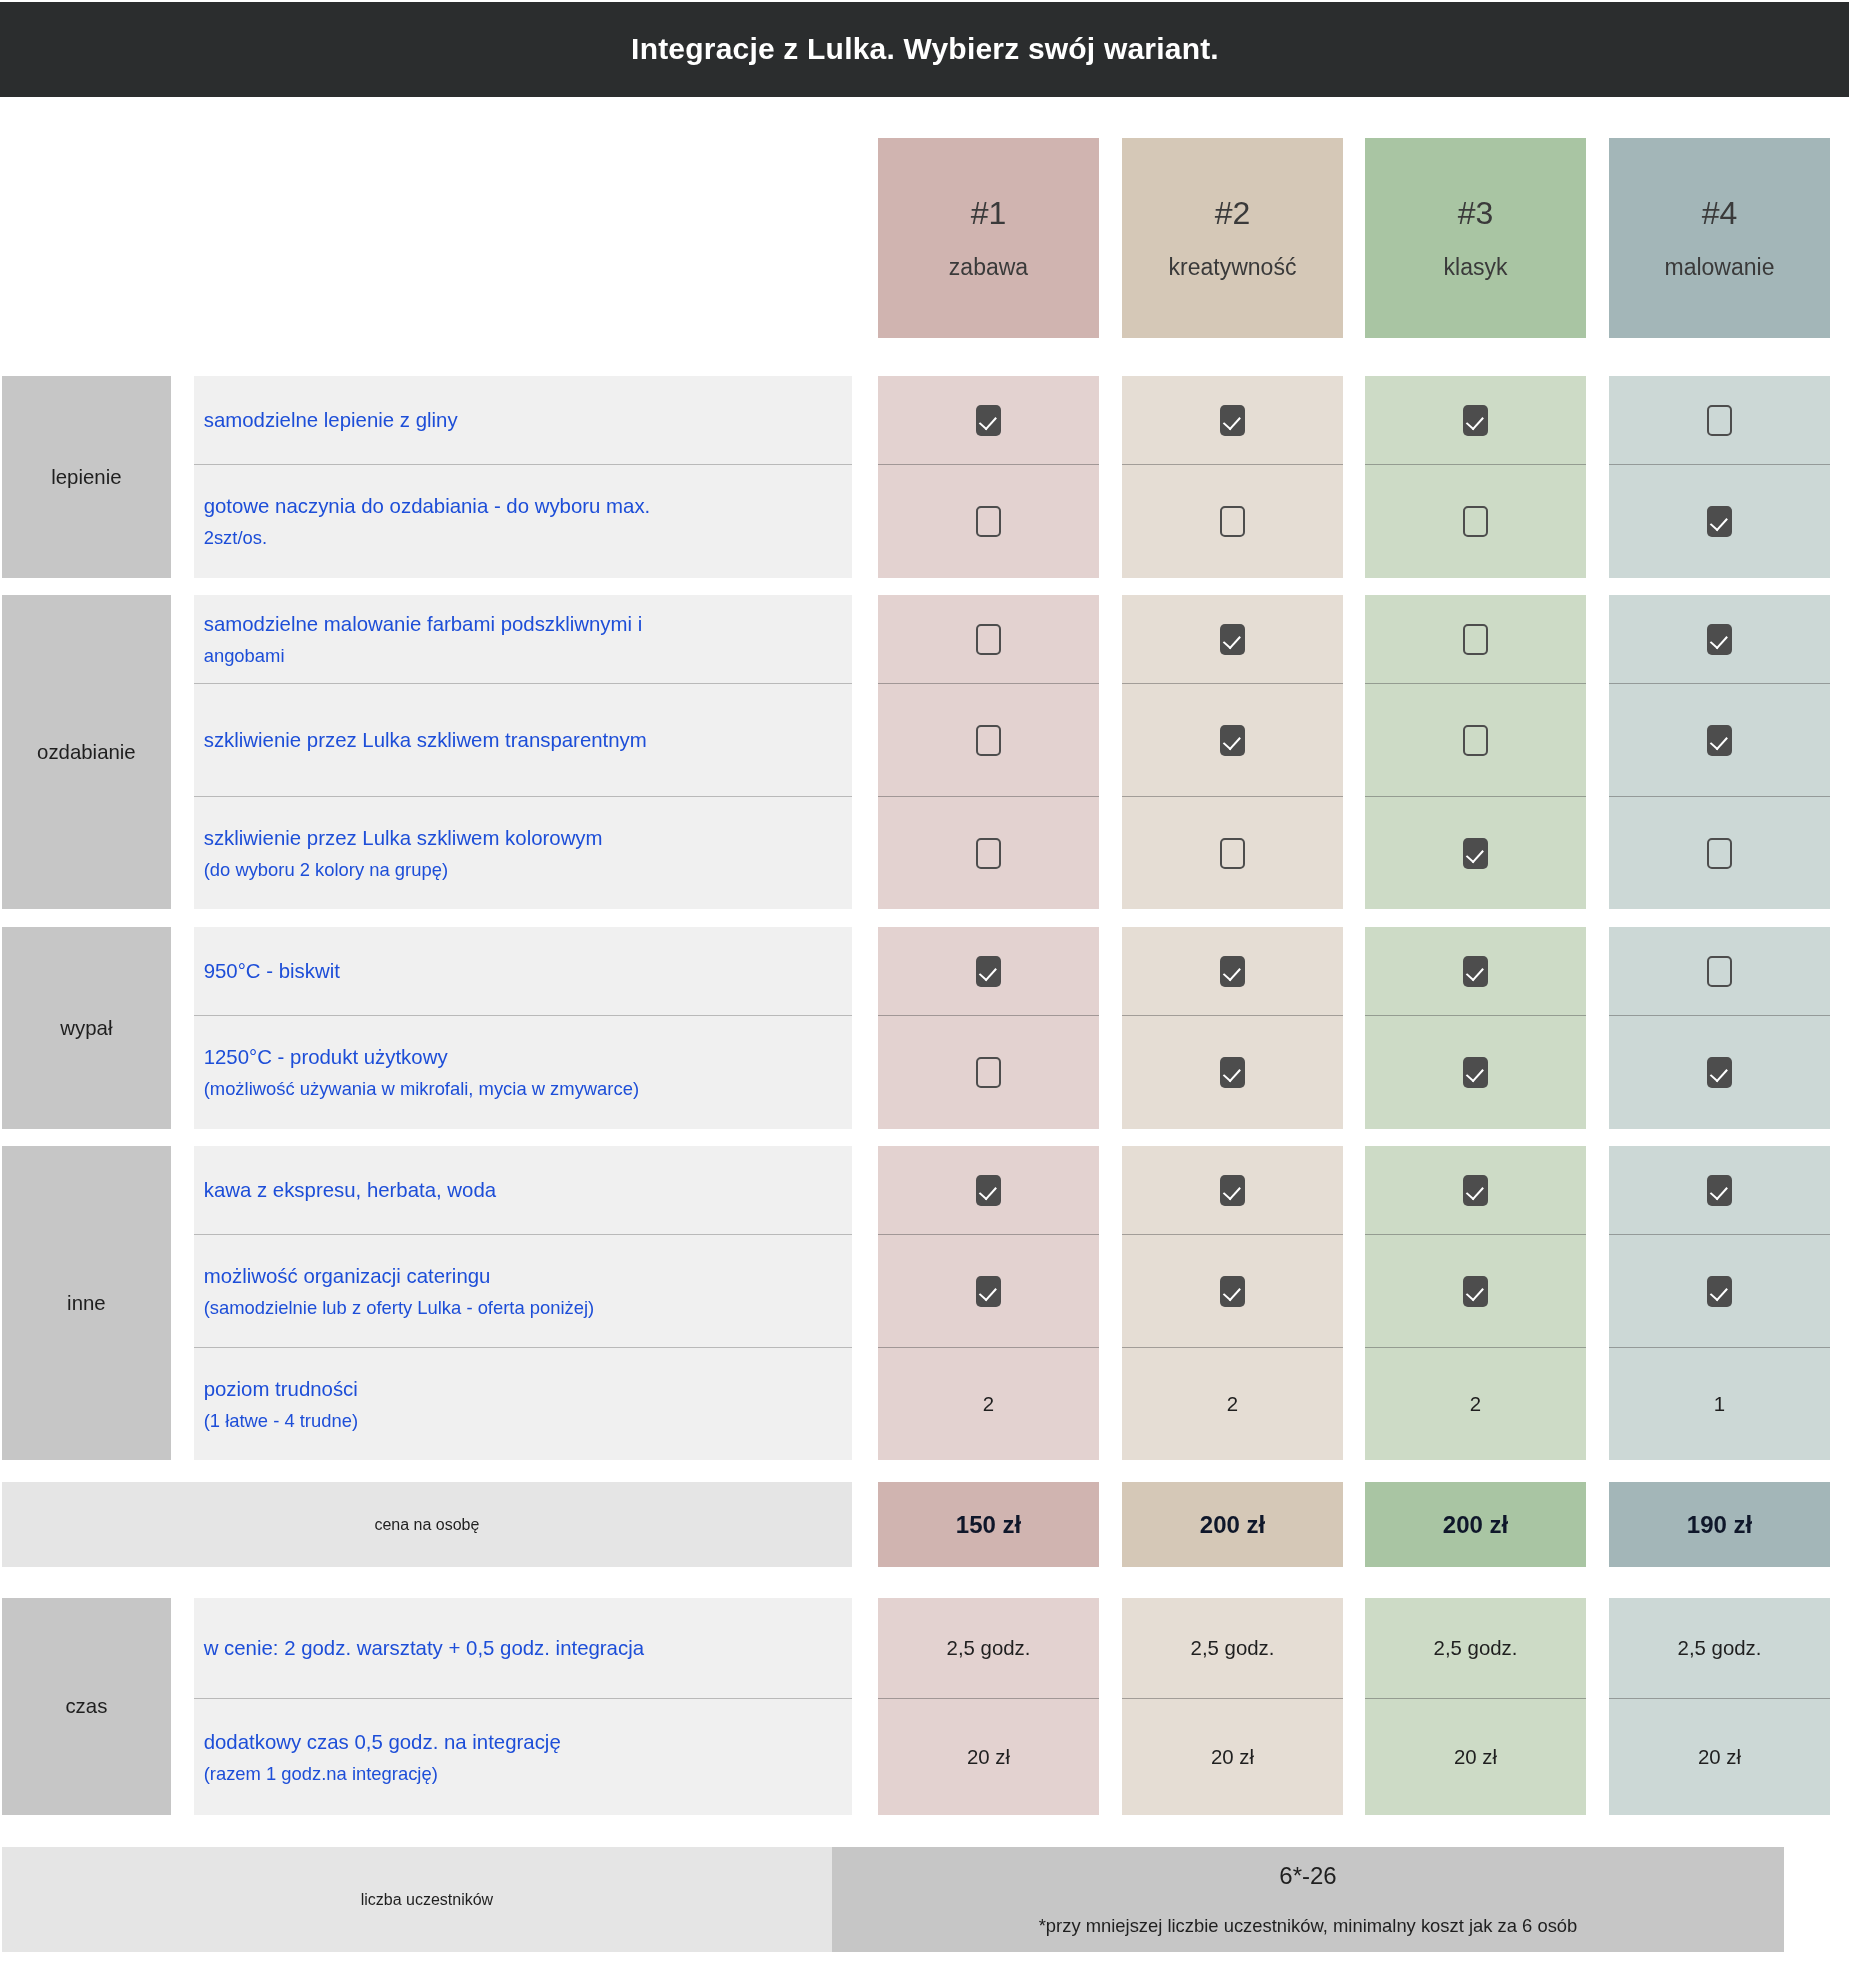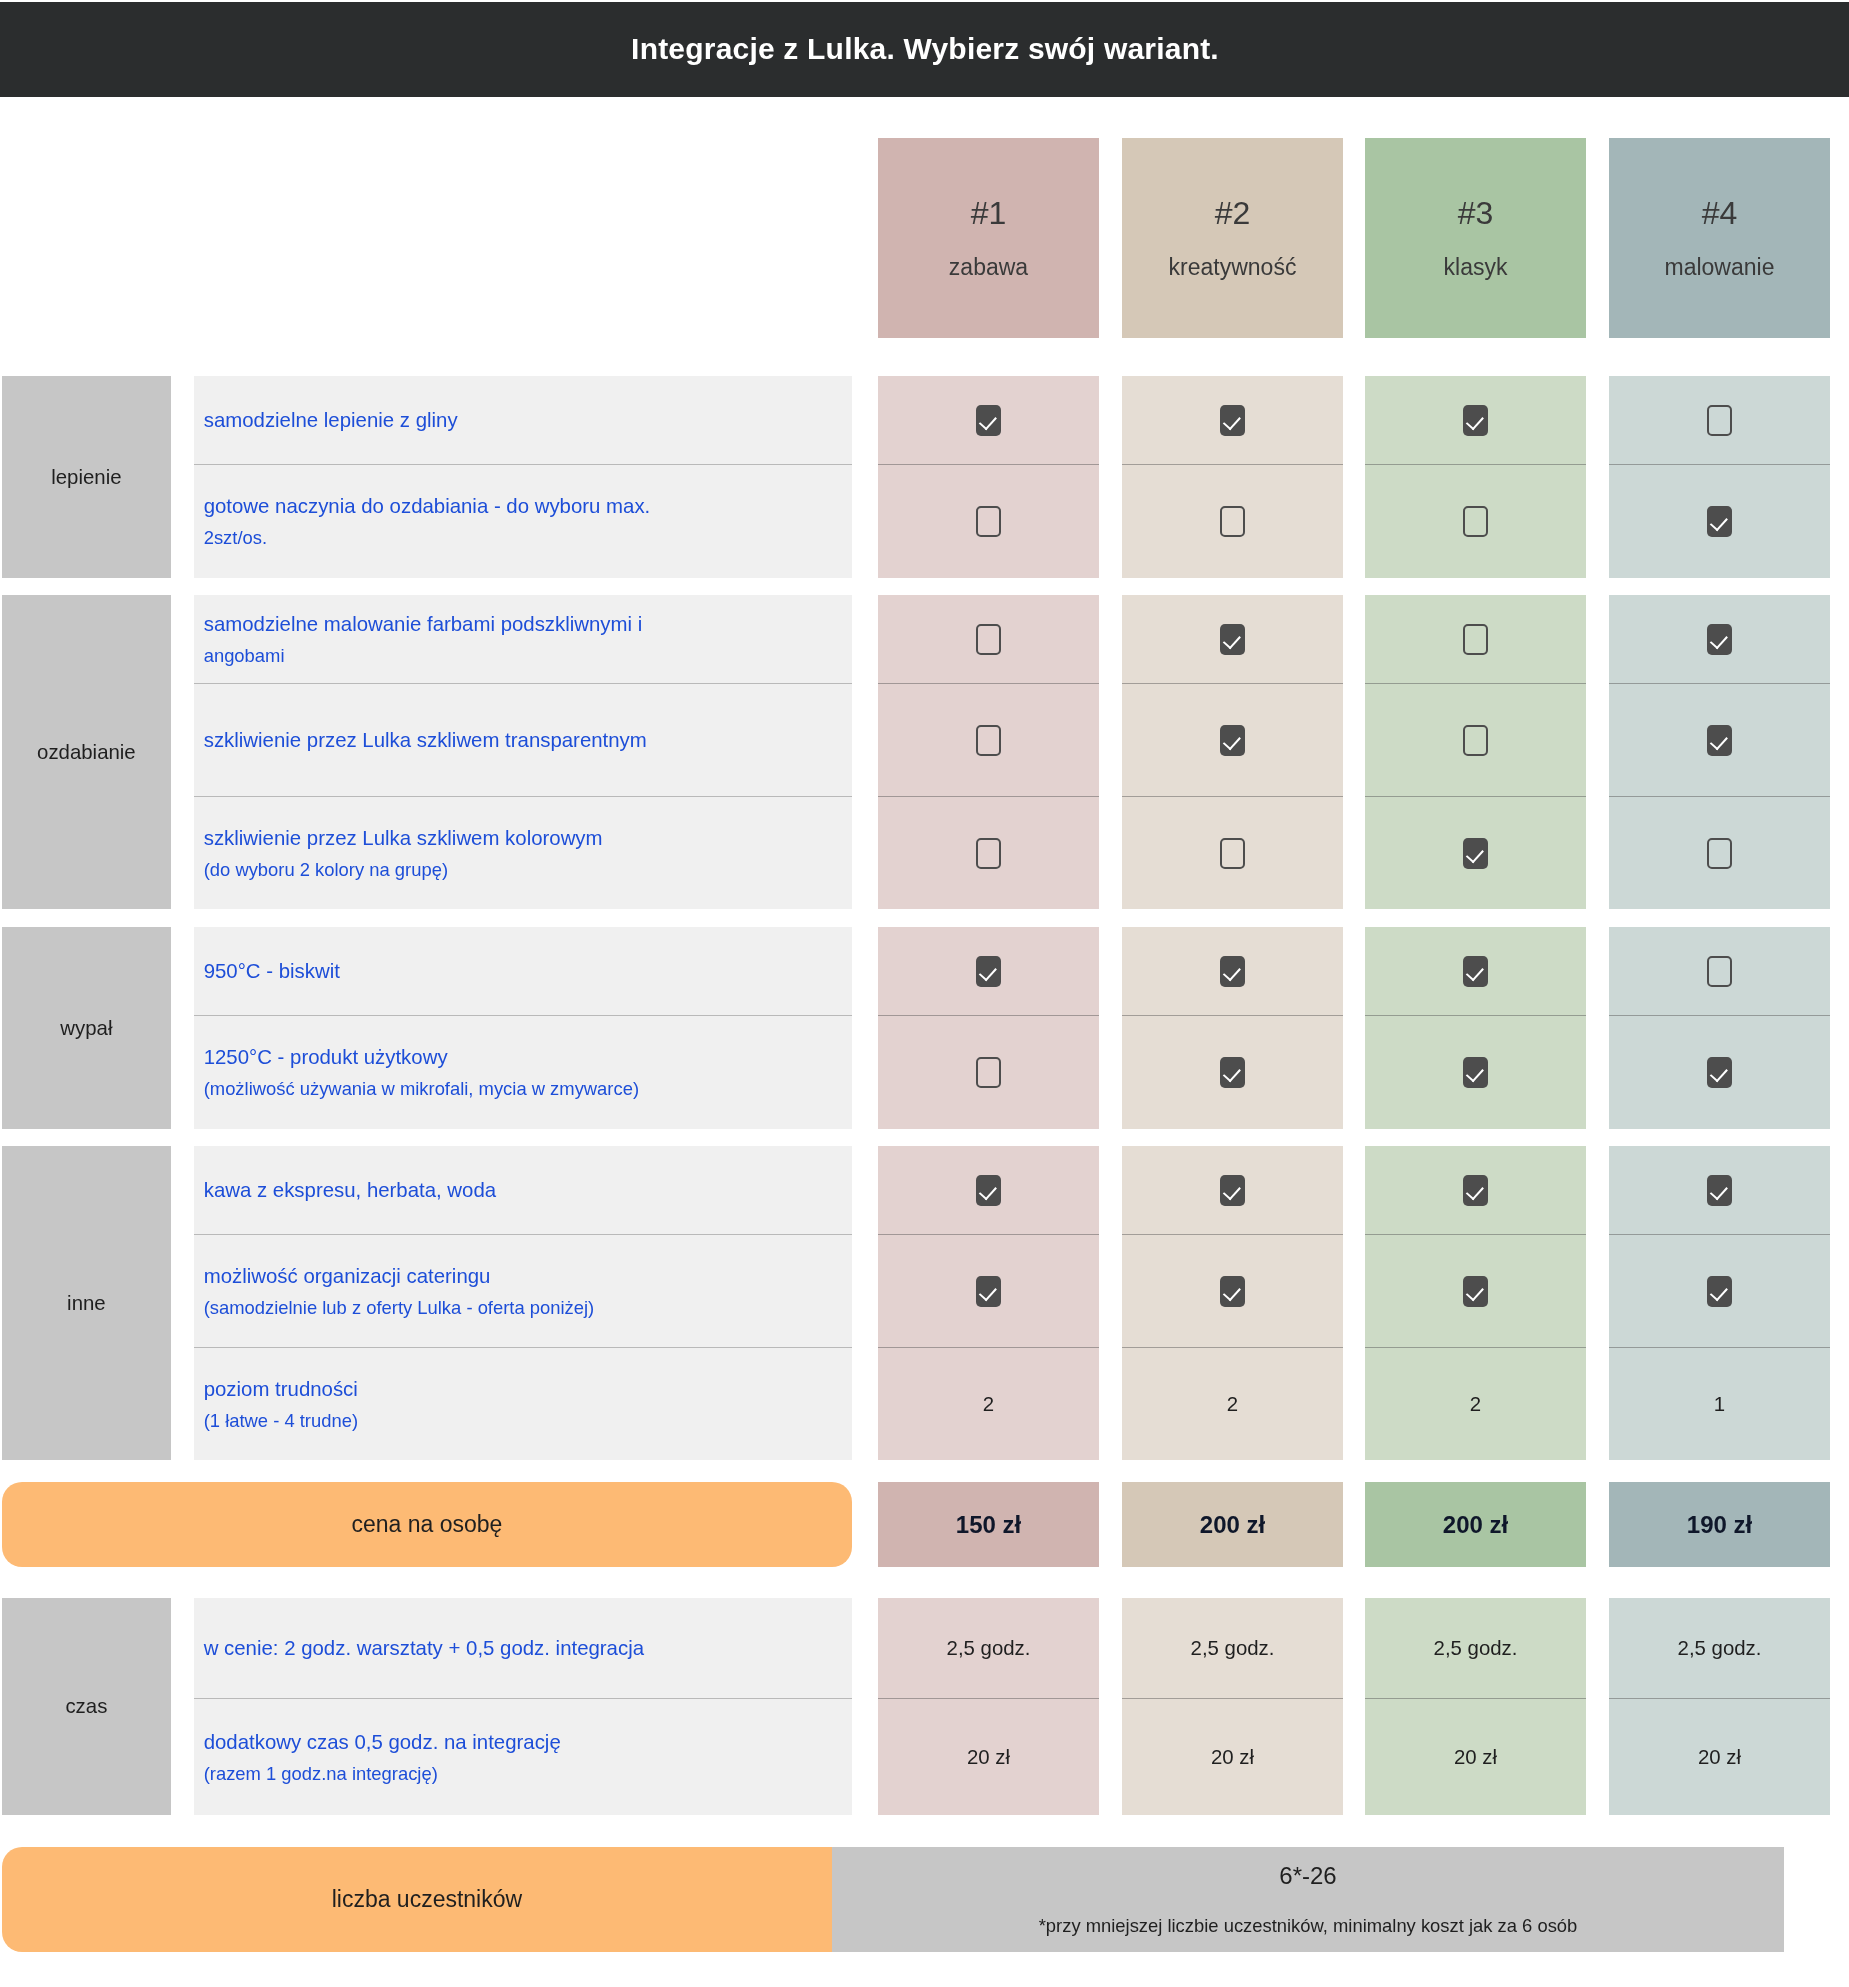--- a/index.html
+++ b/index.html
@@ -56,23 +56,23 @@
   .cb.off { background: transparent; border: 2.9px solid #4d4d4d; }
 
   
   .hcol { position: absolute; top: 138px; height: 200px;
           display: flex; flex-direction: column;
           align-items: center; justify-content: center; gap: 21.3px; }
   .hcol .num  { font-size: 32px; color: #3a3a3a; }
   .hcol .name { font-size: 23px; color: #3a3a3a; }
 
   
-  .banner { position: absolute; background: #fdba74;
+  .banner { position: absolute; background: #e5e5e5;
             display: flex; align-items: center; justify-content: center;
-            font-size: 23px; color: #1f1f1f; border-radius: 20px; }
+            font-size: 16px; color: #1f1f1f; }
   .pricecell { position: absolute; display: flex; align-items: center;
                justify-content: center; font-size: 24px; font-weight: 700;
                color: #0f172a; }
   .footcell { position: absolute; background: #c6c6c6;
               display: flex; flex-direction: column; align-items: center;
               justify-content: center; gap: 25px; }
   .footcell .big  { font-size: 24px; }
   .footcell .note { font-size: 18.4px; }
 </style>
 </head>

